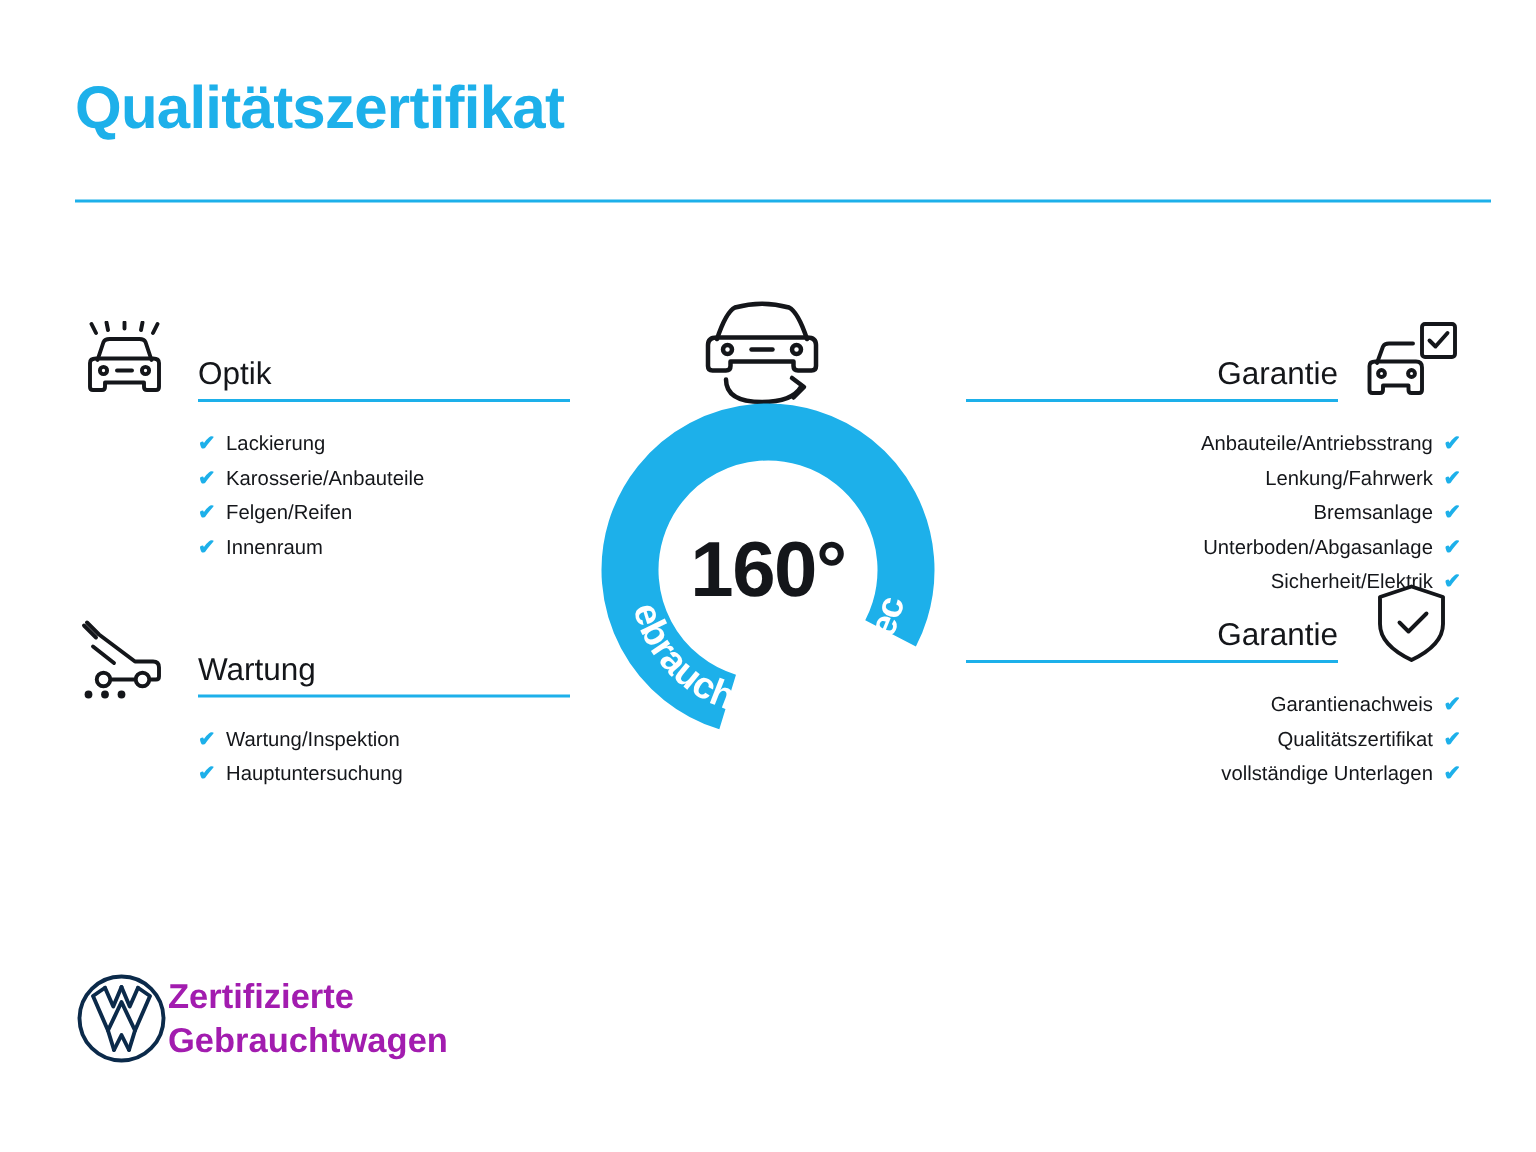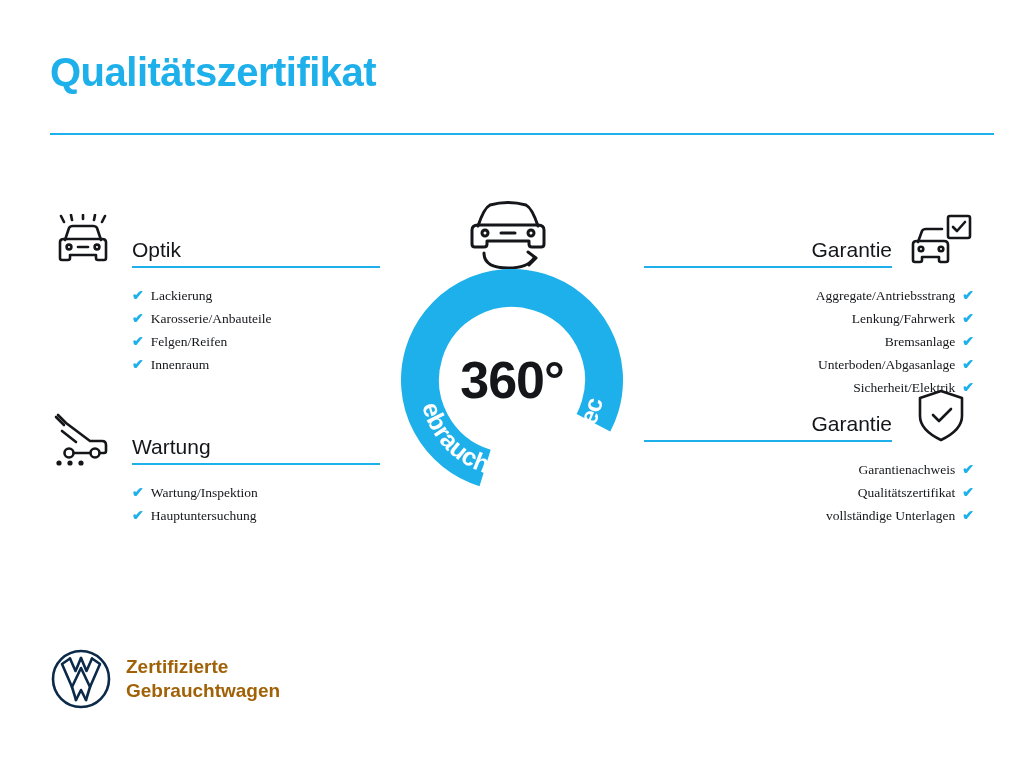--- a/index.html
+++ b/index.html
@@ -92,21 +92,20 @@
   .items {
     margin-top: 8px;
     list-style: none;
     padding: 0;
   }
   .items li {
     font-size: 13.5px;
     line-height: 23px;
     color: #14161a;
     white-space: nowrap;
-    font-family: Liberation Serif, serif;
   }
   .left .items li { text-align: left; padding-left: 82px; }
   .right .items li { text-align: right; padding-right: 0px; }
 
   .check {
     color: #1db0ea;
     font-weight: bold;
     font-size: 14px;
   }
   .left .check { margin-right: 7px; }
@@ -159,24 +158,23 @@
     left: 50px;
     top: 648px;
     display: flex;
     align-items: center;
   }
   .vw-logo {
     width: 62px;
     height: 62px;
   }
   .footer-text {
-    margin-left: 14px;
-    font-size: 19px;
+    font-size: 23px;
     font-weight: bold;
-    color: #a16207;
+    color: #a21caf;
     line-height: 1.27;
   }
 </style>
 </head>
 <body>
 
 <div class="page">
 
   <div class="title">Qualitätszertifikat</div>
   <div class="title-rule"></div>
@@ -237,21 +235,21 @@
           <path d="M10 28 L14 17 Q15 15 18 15 L34 15"></path>
           <path d="M5 30 Q5 27 9 27 L36 27 Q40 27 40 31 L40 46 Q40 48 38 48 L33 48 Q31 48 31 46 L31 43 L14 43 L14 46 Q14 48 12 48 L7 48 Q5 48 5 46 Z"></path>
           <circle cx="13" cy="35" r="2.3"></circle>
           <circle cx="33" cy="35" r="2.3"></circle>
         </svg>
       </div>
       <div class="block-title">Garantie</div>
       <div class="head-rule"></div>
     </div>
     <ul class="items">
-      <li><span>Aggregate/Antriebsstrang</span><span class="check">✔</span></li>
+      <li><span>Anbauteile/Antriebsstrang</span><span class="check">✔</span></li>
       <li><span>Lenkung/Fahrwerk</span><span class="check">✔</span></li>
       <li><span>Bremsanlage</span><span class="check">✔</span></li>
       <li><span>Unterboden/Abgasanlage</span><span class="check">✔</span></li>
       <li><span>Sicherheit/Elektrik</span><span class="check">✔</span></li>
     </ul>
   </div>
 
   <div class="col col-right right block-garantie">
     <div class="block-head">
       <div class="icon-box">
@@ -287,21 +285,21 @@
       <svg class="ring-text" viewBox="0 0 260 254">
         <defs>
           <path id="arcpath" d="M 40 152 A 92 92 0 0 0 220 152" fill="none"></path>
         </defs>
 
         <circle cx="130" cy="128" r="92" fill="none" stroke="#1db0ea" stroke-width="38" stroke-linecap="butt" stroke-dasharray="450 128" transform="rotate(107 130 128)"></circle>
         <text font-family="Liberation Sans, sans-serif" font-size="25" font-weight="bold" fill="#ffffff">
           <textPath href="#arcpath" startOffset="50%" text-anchor="middle">Gebrauchtwagen-Check</textPath>
         </text>
       </svg>
-      <div class="deg">360°</div>
+      <div class="deg">160°</div>
     </div>
   </div>
 
   <div class="footer">
     <div class="vw-logo">
       <svg viewBox="0 0 62 62" width="62" height="62" fill="none" stroke="#0b2a4a" stroke-width="2.6" stroke-linejoin="round" stroke-linecap="round">
         <circle cx="31" cy="31" r="28"></circle>
         <path d="M31 10 L25.5 23 L20 10.5"></path>
         <path d="M20 10.5 L12 16 L22 39 L31 20 L40 39 L50 16 L42 10.5"></path>
         <path d="M42 10.5 L36.5 23 L31 10"></path>

